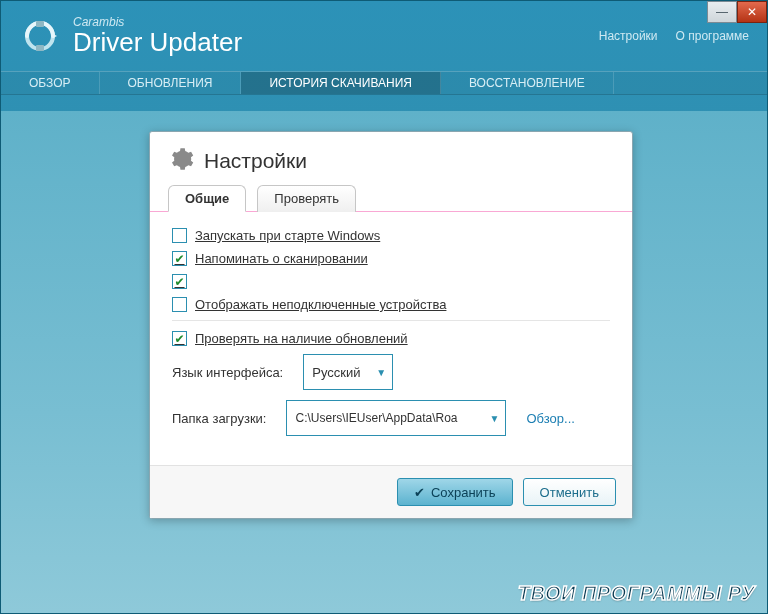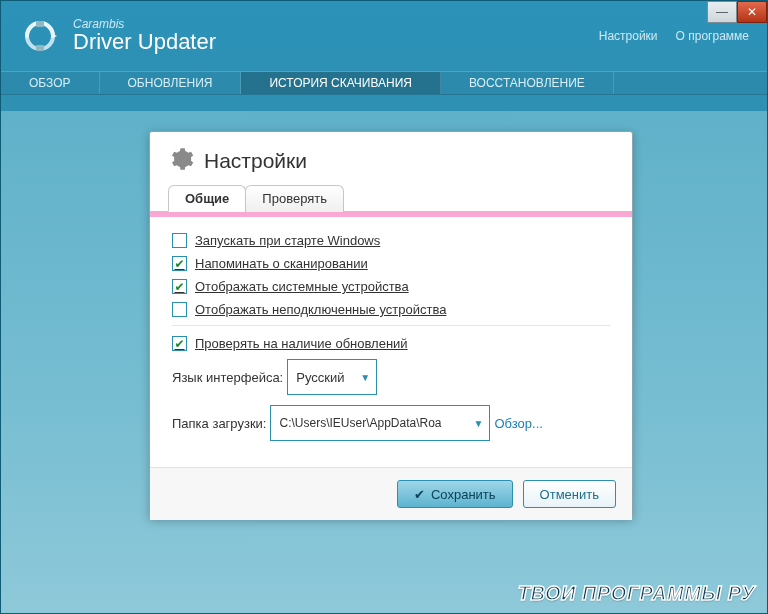--- a/index.html
+++ b/index.html
@@ -14,21 +14,21 @@
 
 
 .titlebar {
   height: 70px;
   display: flex; align-items: center;
   padding: 8px 18px;
   color: #e8f5fb;
 }
 .logo-icon { width: 42px; height: 42px; margin-right: 12px; }
 .logo-text .brand-name { font-size: 12px; font-style: italic; color: #cfe9f2; line-height: 1; }
-.logo-text .app-name { font-size: 22px; font-weight: 300; color: #ffffff; line-height: 1.1; }
+.logo-text .app-name { font-size: 26px; font-weight: 300; color: #ffffff; line-height: 1.1; }
 .title-right { margin-left: auto; display: flex; align-items: center; gap: 18px; }
 .title-link { font-size: 12px; color: #cfe9f2; cursor: pointer; }
 .win-controls { position: absolute; top: 0; right: 0; display: flex; }
 .win-btn { width: 30px; height: 22px; display: flex; align-items: center; justify-content: center; font-size: 12px; }
 .min-btn { background: linear-gradient(#e9edf0,#cfd6da); border:1px solid #7b8a94; color:#46555f; }
 .close-btn { background: linear-gradient(#e36a4d,#b43315); border:1px solid #7a2310; color:#fff; }
 
 
 .nav {
   height: 24px;
@@ -72,22 +72,22 @@
   padding: 14px 18px 8px 18px;
   display: flex; align-items: center; gap: 10px;
 }
 .dialog-title { font-size: 21px; color: #333; font-weight: 400; }
 .gear-icon svg { width: 26px; height: 26px; }
 
 
 .inner-tabs {
   display: flex;
   padding: 0 18px;
-  border-bottom: 6px solid #f9a8d4;
-  gap: 0;
+  border-bottom: 1px solid #f9a8d4;
+  gap: 12px;
 }
 .inner-tab {
   padding: 5px 16px;
   font-size: 13px; color: #333;
   border: 1px solid #c6c6c6;
   border-bottom: none;
   background: linear-gradient(#ffffff,#efefef);
   border-radius: 6px 6px 0 0;
   cursor: pointer;
   position: relative; top: 1px;
@@ -102,21 +102,21 @@
 
 .form { padding: 16px 22px; font-size: 13px; color: #333; }
 .check-row { display: flex; align-items: center; gap: 8px; margin-bottom: 8px; text-decoration: underline; }
 .checkbox {
   width: 15px; height: 15px; border: 1px solid #2b8fb0;
   display: flex; align-items: center; justify-content: center;
   font-size: 12px; color: #1f8a2c; background: #fff;
   cursor: pointer;
 }
 .divider { height: 1px; background: #e5e5e5; margin: 6px 0 10px 0; }
-.row { display: flex; align-items: center; gap: 4px; margin-bottom: 10px; }
+.row { display: flex; align-items: center; gap: 20px; margin-bottom: 10px; }
 .label { white-space: nowrap; }
 .select {
   border: 1px solid #2b8fb0; height: 36px;
   display: flex; align-items: center; padding: 0 22px 0 8px;
   font-size: 13px; color: #333; position: relative; background: #fff;
   min-width: 90px; cursor: pointer;
 }
 .select .caret { position: absolute; right: 6px; color: #2b8fb0; font-size: 10px; }
 .path-input {
   border: 1px solid #2b8fb0; height: 36px;
@@ -213,21 +213,20 @@
       <div class="check-row">
         <span class="checkbox"></span>
         <span>Запускать при старте Windows</span>
       </div>
       <div class="check-row">
         <span class="checkbox">✔</span>
         <span>Напоминать о сканировании</span>
       </div>
       <div class="check-row">
         <span class="checkbox">✔</span>
-        <span>Отображать системные устройства</span>
       </div>
       <div class="check-row">
         <span class="checkbox"></span>
         <span>Отображать неподключенные устройства</span>
       </div>
 
       <div class="divider"></div>
 
       <div class="check-row">
         <span class="checkbox">✔</span>

